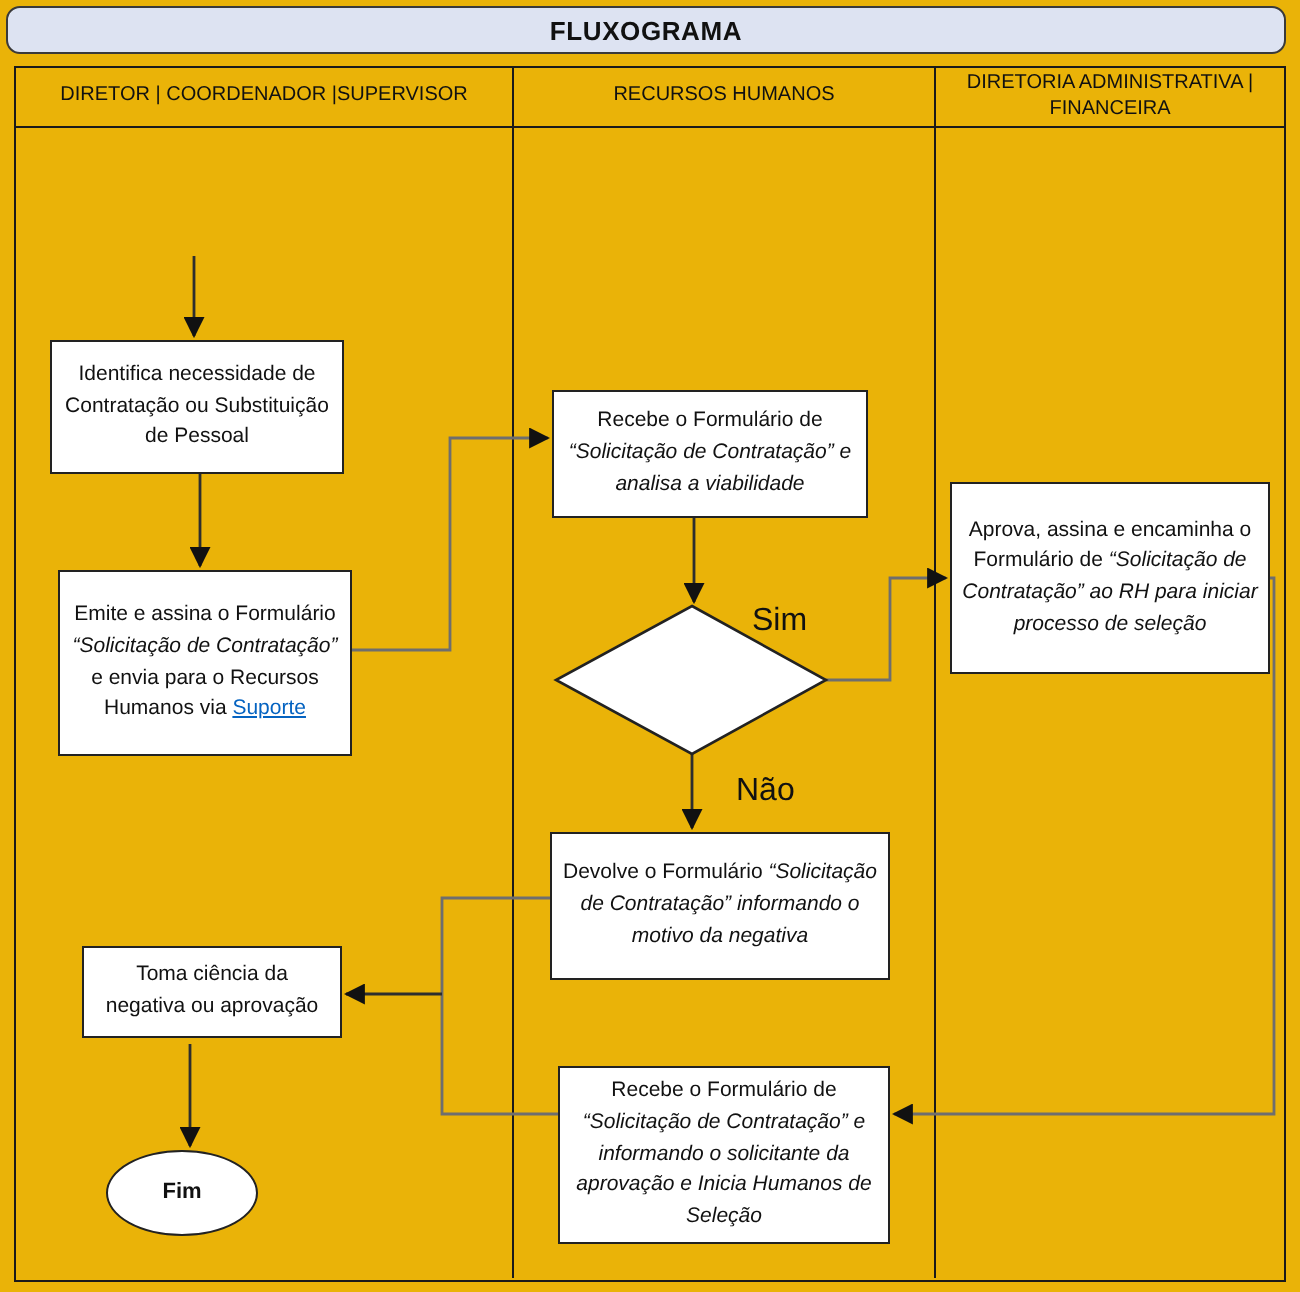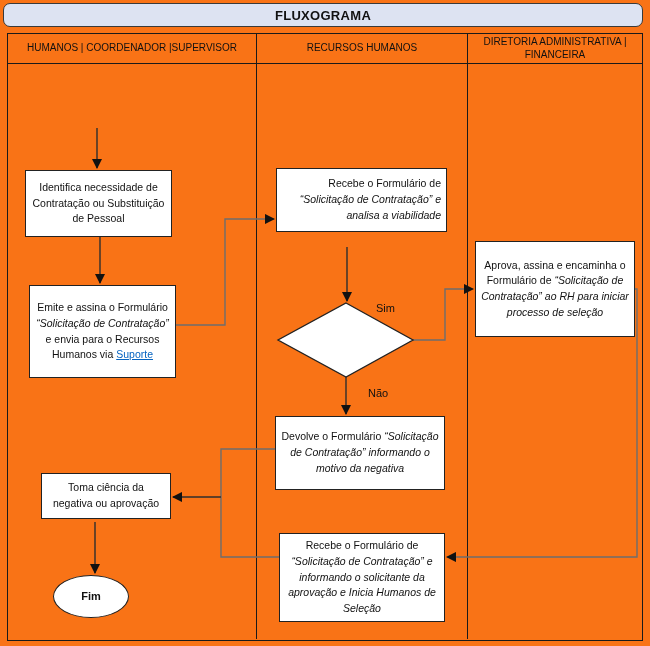--- a/index.html
+++ b/index.html
@@ -1,17 +1,17 @@
 <!DOCTYPE html>
 <html><head>
 <meta charset="utf-8">
 <style>
   html,body{margin:0;padding:0;background:#fff;}
   .page{
-    position:relative;width:650px;height:646px;background:#f97316;
+    position:relative;width:650px;height:646px;background:#eab308;
     font-family:"Liberation Sans",sans-serif;color:#111;overflow:hidden;
   }
   
   .band{
     position:absolute;left:3px;top:3px;width:640px;height:24px;
     border:1.5px solid #3a3a3a;border-radius:7px;
     display:flex;align-items:center;justify-content:center;
     box-sizing:border-box;
   }
   .band .title{font-size:13px;font-weight:bold;letter-spacing:.3px;}
@@ -40,35 +40,35 @@
     box-sizing:border-box;display:flex;align-items:center;justify-content:center;
     text-align:center;font-size:10.5px;line-height:1.5;padding:2px 5px;
   }
   .node i{font-style:italic;}
   .oval{border-radius:50%;font-weight:bold;font-size:11px;}
   .dmdtext{
     position:absolute;background:transparent;border:none;
     display:flex;align-items:center;justify-content:center;
     font-size:10.5px;
   }
-  .edgelabel{position:absolute;font-size:11px;background:transparent;}
+  .edgelabel{position:absolute;font-size:16px;background:transparent;}
   .link{color:#0563c1;text-decoration:underline;cursor:pointer;}
   svg.flow{position:absolute;left:0;top:0;pointer-events:none;}
 </style>
 </head>
 <body>
 
 <div class="page">
 
   <div class="band" id="band" style="background: rgb(221, 227, 242);">
     <span class="title">FLUXOGRAMA</span>
   </div>
 
   <div class="thead">
-    <div class="thcell c1">HUMANOS | COORDENADOR |SUPERVISOR</div>
+    <div class="thcell c1">DIRETOR | COORDENADOR |SUPERVISOR</div>
     <div class="thcell c2">RECURSOS HUMANOS</div>
     <div class="thcell c3">DIRETORIA ADMINISTRATIVA | FINANCEIRA</div>
   </div>
 
   <div class="tbody"></div>
   <div class="vdiv d1"></div>
   <div class="vdiv d2"></div>
 
   <svg class="flow" width="650" height="646">
     <defs>
@@ -99,21 +99,21 @@
   </div>
 
   <div class="node" style="left:41px;top:473px;width:130px;height:46px;">
     <span>Toma ciência da negativa ou aprovação</span>
   </div>
 
   <div class="node oval" style="left:53px;top:575px;width:76px;height:43px;">
     <span>Fim</span>
   </div>
 
-  <div class="node" style="left:276px;top:168px;width:171px;height:64px;text-align:right;">
+  <div class="node" style="left:276px;top:195px;width:158px;height:64px;">
     <span><span>Recebe o Formulário de </span><i>“Solicitação de Contratação” e analisa a viabilidade</i></span>
   </div>
 
   <div class="edgelabel" style="left:376px;top:302px;">Sim</div>
   <div class="edgelabel" style="left:368px;top:387px;">Não</div>
 
   <div class="node" style="left:275px;top:416px;width:170px;height:74px;">
     <span><span>Devolve o Formulário </span><i>“Solicitação de Contratação” informando o motivo da negativa</i></span>
   </div>
 

